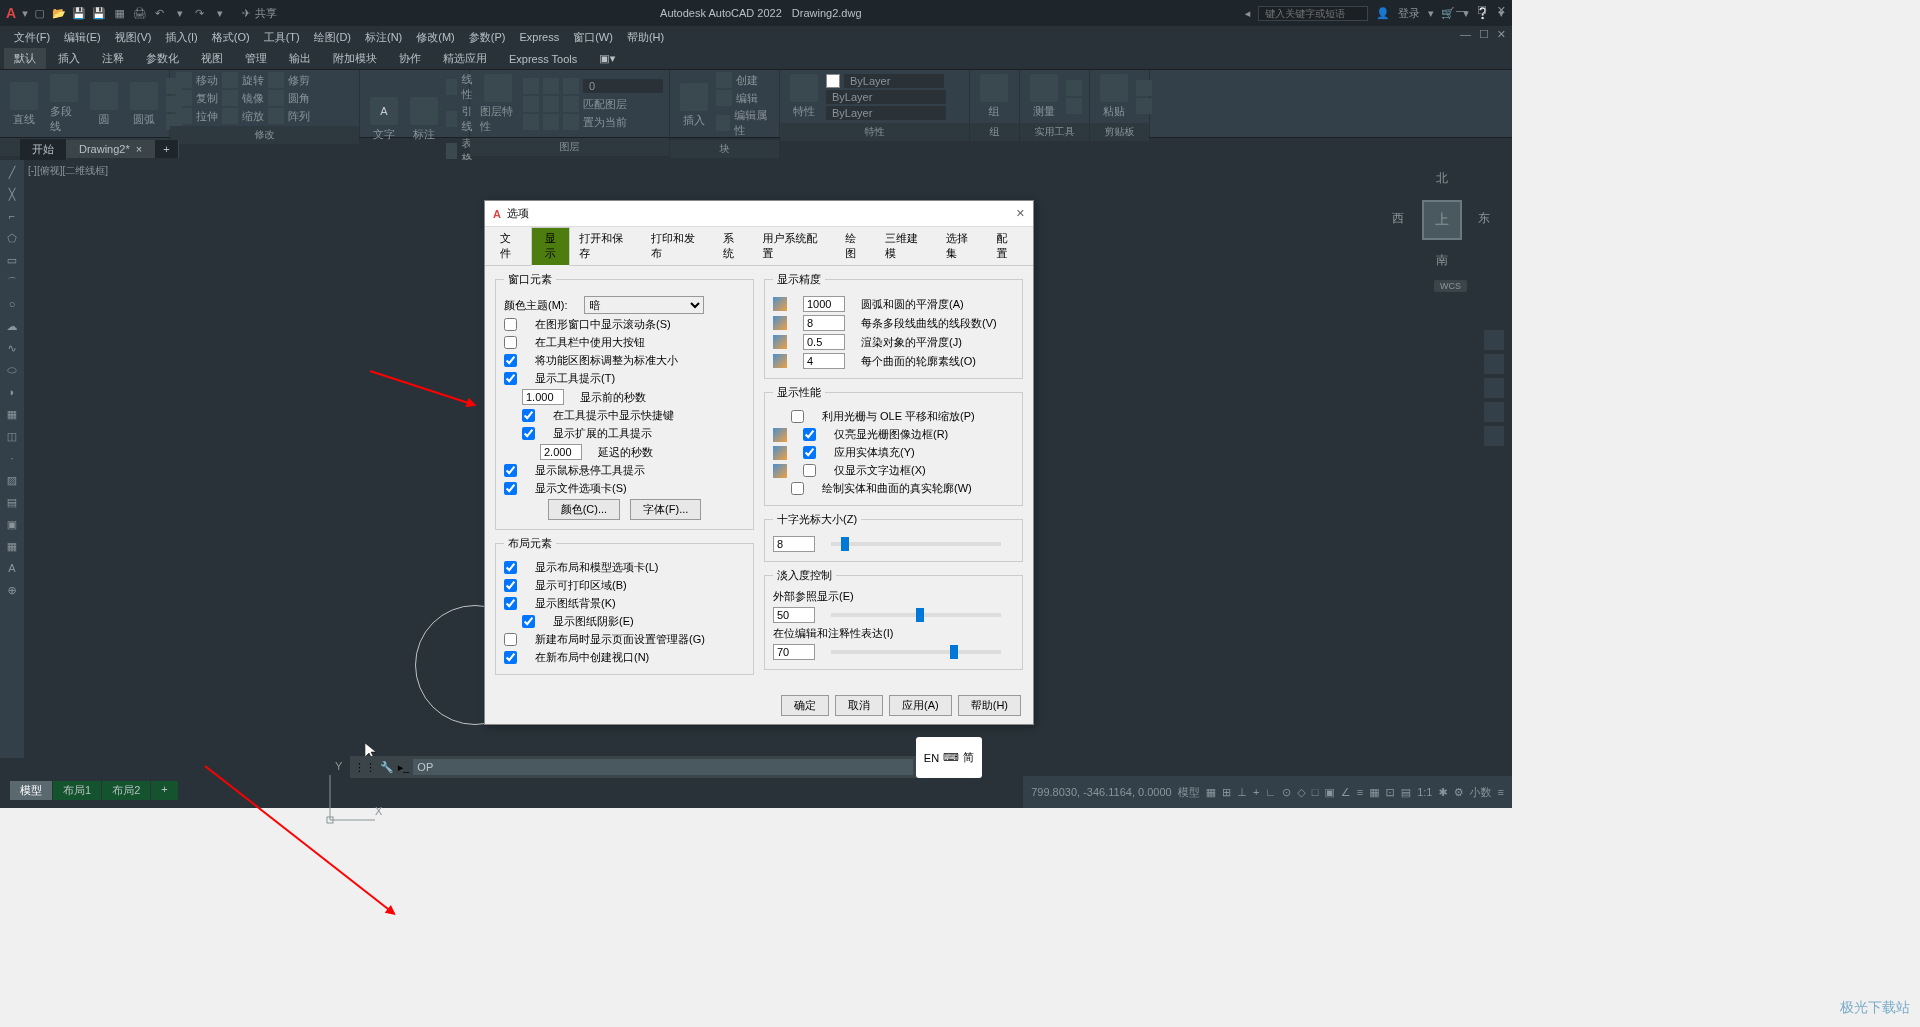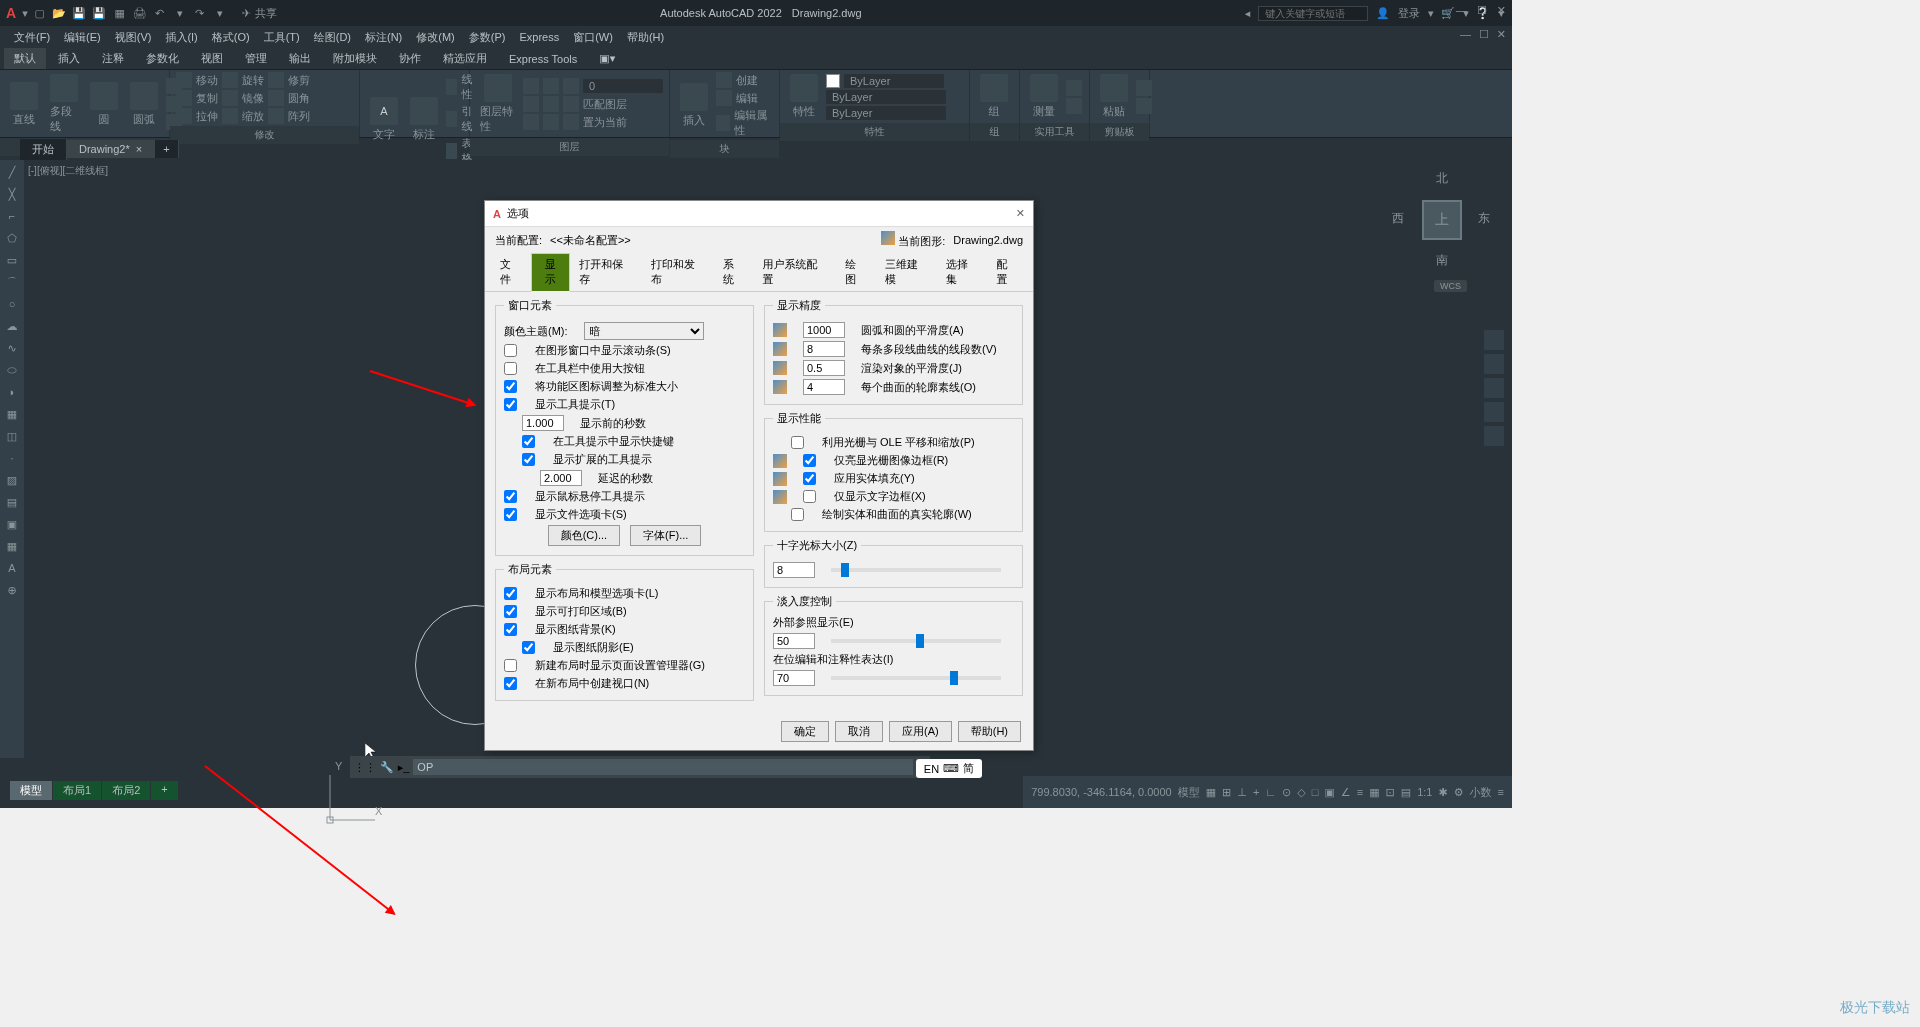--- a/index.html
+++ b/index.html
@@ -45,21 +45,21 @@
 .ucs-y{position:absolute;left:10px;top:0;}
 .ucs-x{position:absolute;left:50px;top:45px;}
 .ucs-lines{position:absolute;left:0;top:10px;}
 .cursor{position:absolute;left:365px;top:583px;}
 .arrow1{position:absolute;left:370px;top:210px;width:110px;height:2px;background:red;transform:rotate(18deg);transform-origin:left;}
 .arrow1::after{content:'';position:absolute;right:-2px;top:-4px;border-left:10px solid red;border-top:5px solid transparent;border-bottom:5px solid transparent;}
 .arrow2{position:absolute;left:205px;top:605px;width:240px;height:2px;background:red;transform:rotate(38deg);transform-origin:left;}
 .arrow2::after{content:'';position:absolute;right:-2px;top:-4px;border-left:10px solid red;border-top:5px solid transparent;border-bottom:5px solid transparent;}
 .cmdbar{position:absolute;left:350px;bottom:30px;height:22px;display:flex;align-items:center;background:#3a4449;padding:0 4px;gap:4px;width:580px;}
 .cmdbar input{background:#4a5860;border:none;color:#c0c8cd;padding:2px 4px;width:500px;font-size:11px;}
-.ime-ind{position:absolute;right:530px;bottom:30px;background:#fff;padding:2px 8px;border-radius:3px;font-size:10px;display:flex;gap:4px;align-items:center;}
+.ime-ind{position:absolute;right:530px;bottom:30px;background:#fff;padding:13px 8px;border-radius:3px;font-size:10px;display:flex;gap:4px;align-items:center;}
 .bottom-tabs{position:absolute;bottom:8px;left:10px;display:flex;gap:0;}
 .bottom-tabs span{padding:2px 10px;background:#14532d;color:#b8c0c5;border-right:1px solid #283238;cursor:pointer;}
 .bottom-tabs .active{background:#5a6870;color:#fff;}
 .status-right{position:absolute;bottom:0;right:0;height:28px;background:#33404a;display:flex;align-items:center;gap:6px;padding:16px 8px;color:#8a9499;font-size:10px;}
 .status-right span{cursor:pointer;}
 .dialog{position:absolute;left:484px;top:200px;width:550px;background:#f0f0f0;border:1px solid #888;box-shadow:2px 2px 8px rgba(0,0,0,0.3);}
 .dlg-title{height:26px;background:#fff;display:flex;align-items:center;padding:0 8px;border-bottom:1px solid #ddd;}
 .dlg-title .ai{color:#d44;font-weight:bold;margin-right:6px;}
 .dlg-title .close{margin-left:auto;cursor:pointer;color:#666;}
 .dlg-cfg{padding:4px 10px;display:flex;align-items:center;gap:8px;}
@@ -469,26 +469,20 @@
     <span>小数</span>
     <span>≡</span>
   </div>
 
   <div class="dialog">
     <div class="dlg-title">
       <span class="ai">A</span>
       <span>选项</span>
       <span class="close">✕</span>
     </div>
-    <div class="dlg-cfg">
-      <span>当前配置:</span>
-      <span>&lt;&lt;未命名配置&gt;&gt;</span>
-      <span style="margin-left:auto;"><span class="aicon"></span> <span>当前图形:</span></span>
-      <span>Drawing2.dwg</span>
-    </div>
     <div class="dlg-tabs">
       <span>文件</span>
       <span class="active">显示</span>
       <span>打开和保存</span>
       <span>打印和发布</span>
       <span>系统</span>
       <span>用户系统配置</span>
       <span>绘图</span>
       <span>三维建模</span>
       <span>选择集</span>

